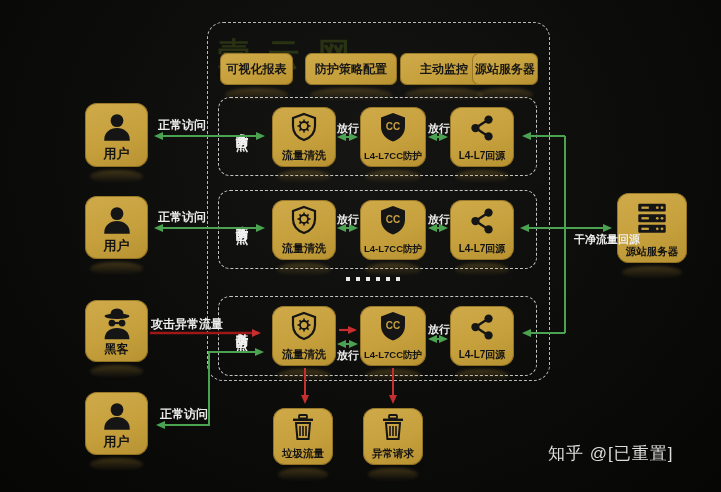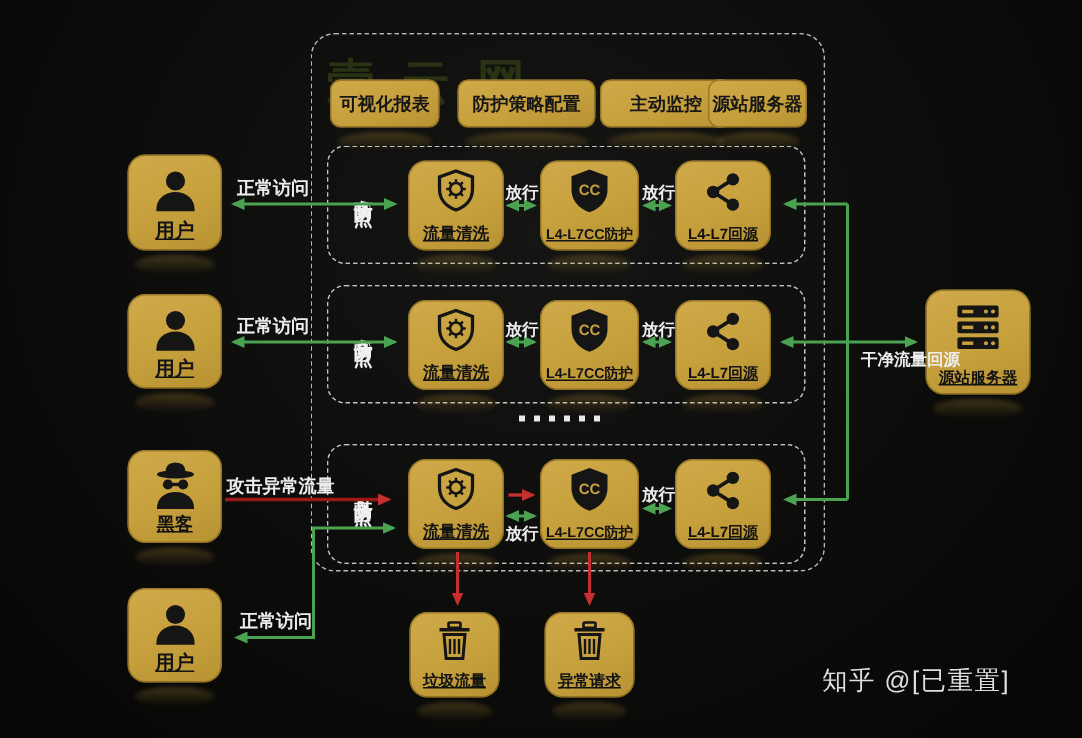--- a/index.html
+++ b/index.html
@@ -27,21 +27,21 @@
     content:"";position:absolute;left:5px;right:5px;top:100%;margin-top:3px;height:13px;
     background:linear-gradient(rgba(186,148,52,.30),rgba(186,148,52,0));
     border-radius:50% / 7px;filter:blur(1.5px);pointer-events:none;
   }
   .menu-btn{
     top:53px;height:32px;border-radius:7px;display:flex;align-items:center;justify-content:center;
     color:#161616;font-size:12px;font-weight:bold;white-space:nowrap;
   }
   .gold .lbl{
     position:absolute;left:0;right:0;bottom:4px;text-align:center;
-    color:#131313;font-weight:bold;white-space:nowrap;text-decoration:underline;
+    color:#131313;font-weight:bold;white-space:nowrap;
   }
   .gold .ic{position:absolute;left:50%;transform:translateX(-50%);}
   .vlabel{
     position:absolute;left:233px;width:17px;
     writing-mode:vertical-rl;text-orientation:upright;
     color:#f0f0f0;font-size:12.5px;font-weight:bold;letter-spacing:2px;line-height:17px;
     display:flex;align-items:center;justify-content:center;
   }
   .flabel{position:absolute;color:#ededed;font-weight:bold;white-space:nowrap;}
   .f12{font-size:12px;} .f11{font-size:11px;}

